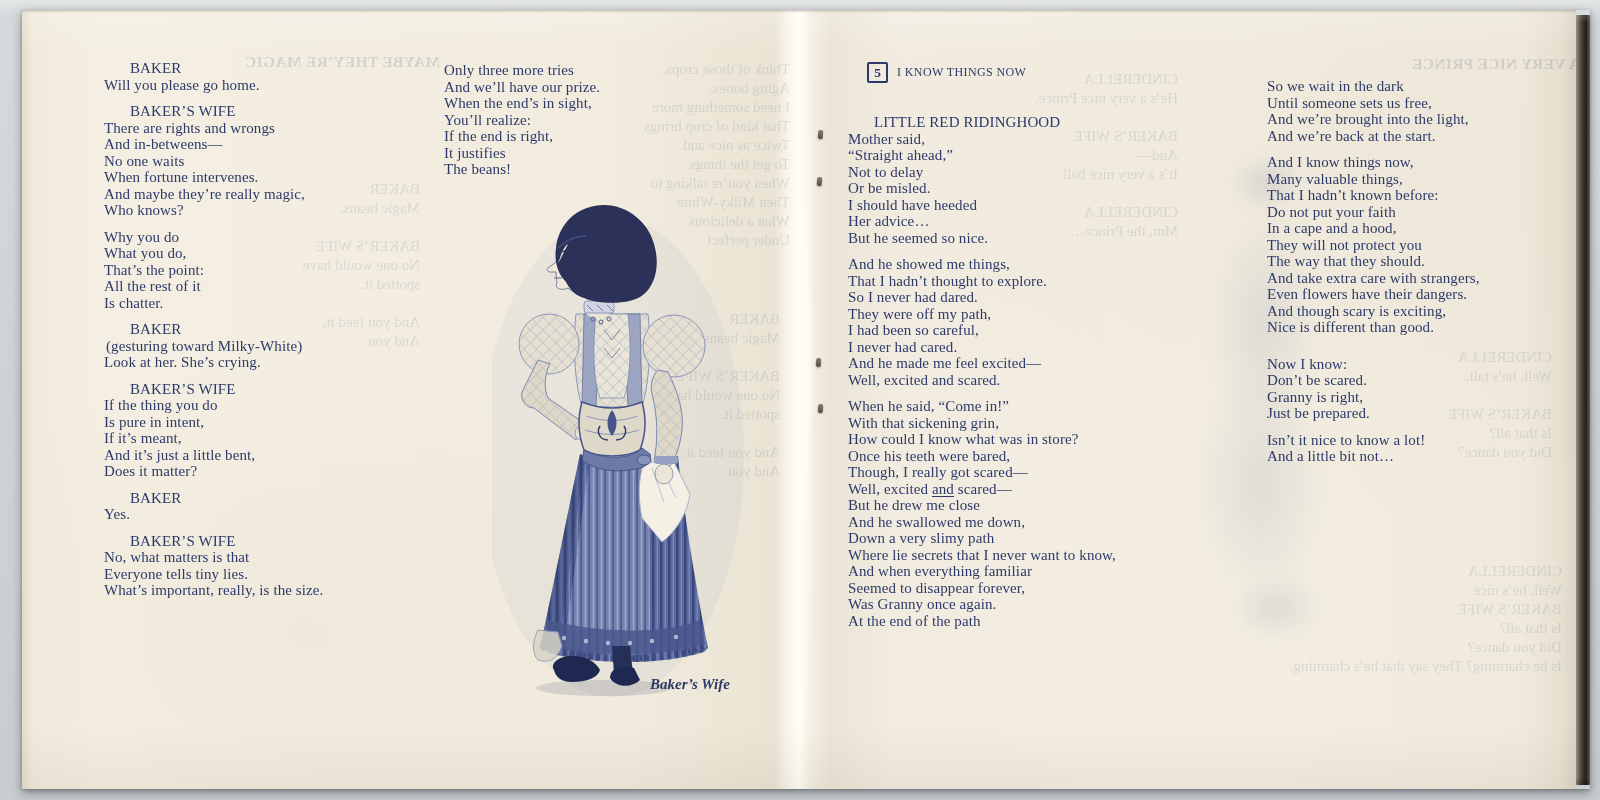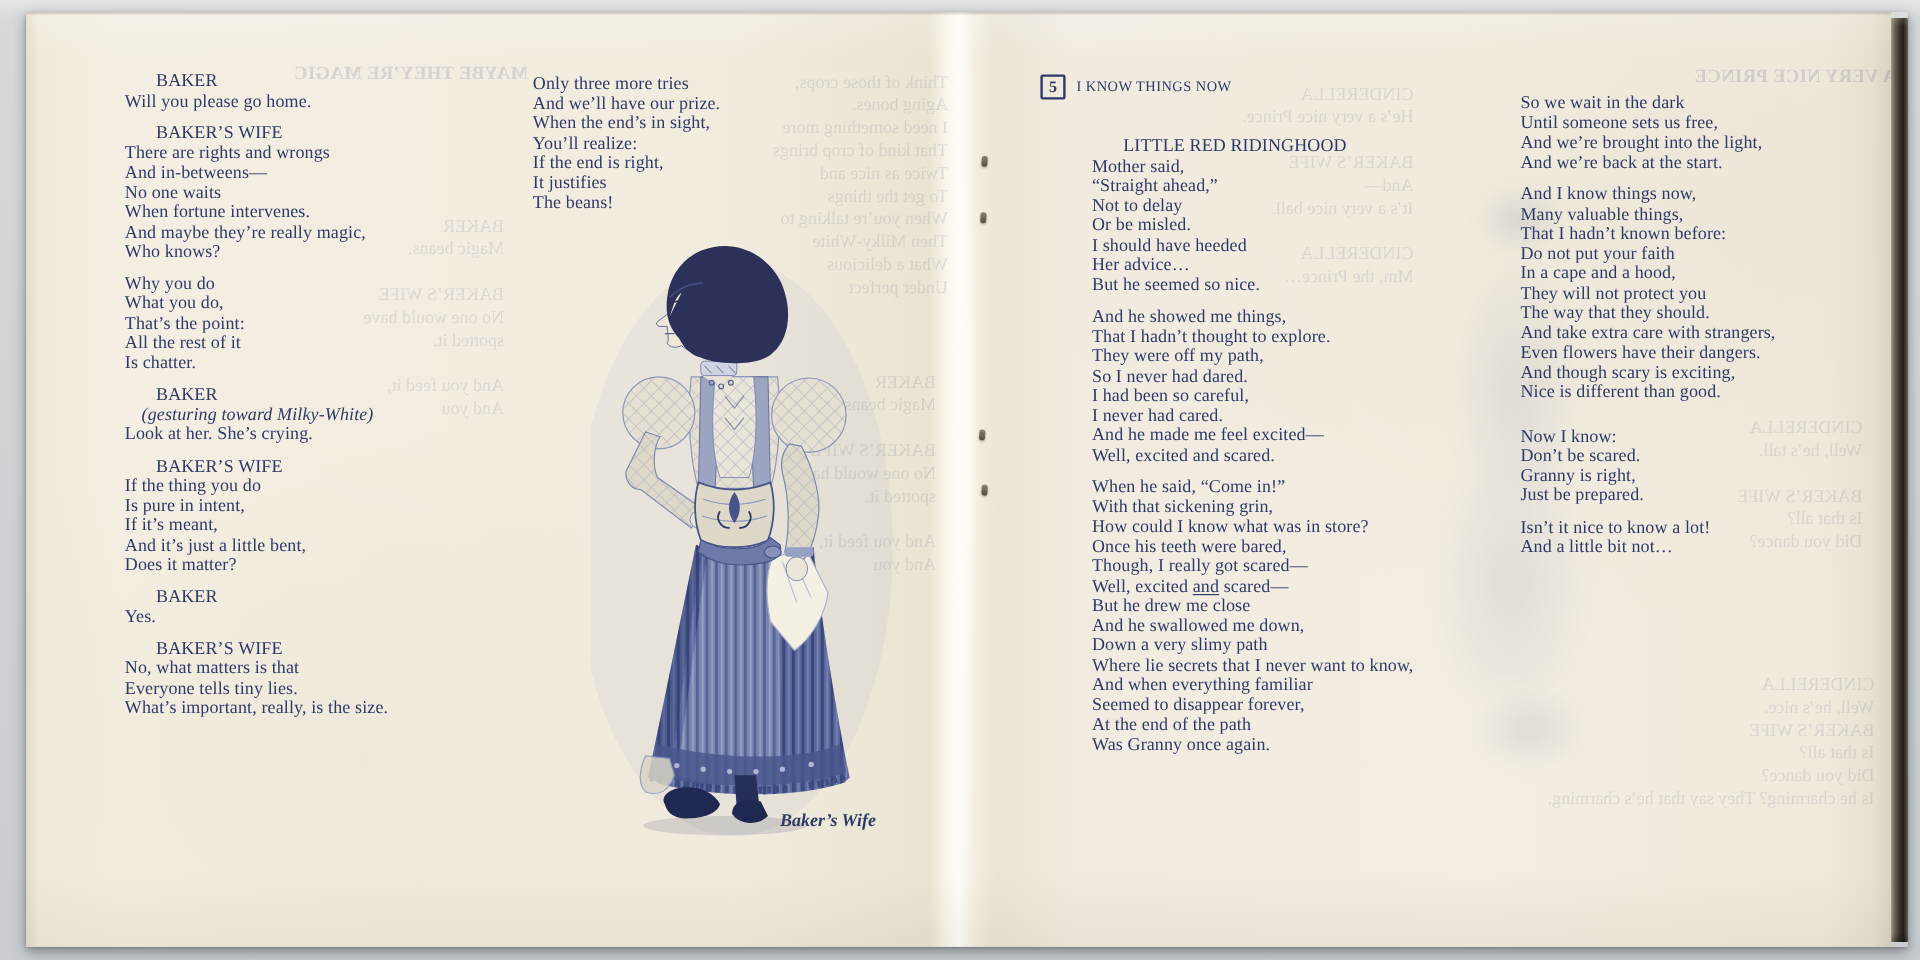--- a/index.html
+++ b/index.html
@@ -29,21 +29,21 @@
     box-shadow:inset 0 4px 4px rgba(255,255,255,.15), inset 0 -4px 4px rgba(0,0,0,.3);}
   .gutter-shine{position:absolute;left:776px;top:0;width:16px;height:100%;
     background:radial-gradient(ellipse 10px 420px at 50% 45%,rgba(255,255,252,.9),rgba(255,255,250,.25) 60%,transparent 100%);
     filter:blur(2px);}
   .staple{position:absolute;width:5px;height:9px;background:linear-gradient(180deg,#8a8070,#554c3e);
     border-radius:2px;transform:rotate(4deg);box-shadow:0 1px 2px rgba(60,50,40,.35);}
 
   .col{position:absolute;color:#2d3a69;font-size:15px;line-height:16.5px;letter-spacing:.1px;}
   .line{white-space:nowrap;}
   .speaker{margin-left:26px;white-space:nowrap;}
-  .direction{font-style:italic;margin-left:14px;white-space:nowrap;}
+  .direction{margin-left:2px;white-space:nowrap;}
   .vgap{height:10px;}
   u{text-underline-offset:2px;}
 
   .song-title-row{position:absolute;left:845px;top:52px;color:#2d3a69;display:flex;align-items:center;}
   .track-box{display:inline-flex;align-items:center;justify-content:center;width:17px;height:17px;
     border:2px solid #2d3a69;border-radius:2px;font-size:13.5px;font-weight:bold;margin-right:9px;}
   .song-title{font-weight:normal;font-size:12px;letter-spacing:.4px;white-space:nowrap;}
 
   .illustration{position:absolute;left:470px;top:192px;width:276px;height:500px;}
   .caption{position:absolute;left:598px;top:666px;width:140px;text-align:center;
@@ -274,53 +274,53 @@
   </div>
   <div class="caption">Baker’s Wife</div>
 
   <div class="song-title-row">
     <span class="track-box">
       <span>5</span>
     </span>
     <span class="song-title">I KNOW THINGS NOW</span>
   </div>
 
-  <div class="col" id="col3" style="left:888px;top:104px;width:340px;font-family:Liberation Serif, serif;">
+  <div class="col" id="col3" style="left:826px;top:104px;width:340px;font-family:Liberation Serif, serif;">
       <div class="speaker">LITTLE RED RIDINGHOOD</div>
       <div class="line">Mother said,</div>
       <div class="line">“Straight ahead,”</div>
       <div class="line">Not to delay</div>
       <div class="line">Or be misled.</div>
       <div class="line">I should have heeded</div>
       <div class="line">Her advice…</div>
       <div class="line">But he seemed so nice.</div>
       <div class="vgap"></div>
       <div class="line">And he showed me things,</div>
       <div class="line">That I hadn’t thought to explore.</div>
+      <div class="line">So I never had dared.</div>
       <div class="line">They were off my path,</div>
-      <div class="line">So I never had dared.</div>
       <div class="line">I had been so careful,</div>
       <div class="line">I never had cared.</div>
       <div class="line">And he made me feel excited—</div>
       <div class="line">Well, excited and scared.</div>
       <div class="vgap"></div>
       <div class="line">When he said, “Come in!”</div>
       <div class="line">With that sickening grin,</div>
       <div class="line">How could I know what was in store?</div>
       <div class="line">Once his teeth were bared,</div>
       <div class="line">Though, I really got scared—</div>
       <div class="line">Well, excited <u>and</u> scared—</div>
       <div class="line">But he drew me close</div>
       <div class="line">And he swallowed me down,</div>
       <div class="line">Down a very slimy path</div>
       <div class="line">Where lie secrets that I never want to know,</div>
       <div class="line">And when everything familiar</div>
       <div class="line">Seemed to disappear forever,</div>
+      <div class="line">Was Granny once again.</div>
       <div class="line">At the end of the path</div>
-      <div class="line">Was Granny once again.</div>
     </div>
 
   <div class="col" id="col4" style="left:1245px;top:68px;width:310px;">
       <div class="line">So we wait in the dark</div>
       <div class="line">Until someone sets us free,</div>
       <div class="line">And we’re brought into the light,</div>
       <div class="line">And we’re back at the start.</div>
       <div class="vgap"></div>
       <div class="line">And I know things now,</div>
       <div class="line">Many valuable things,</div>

